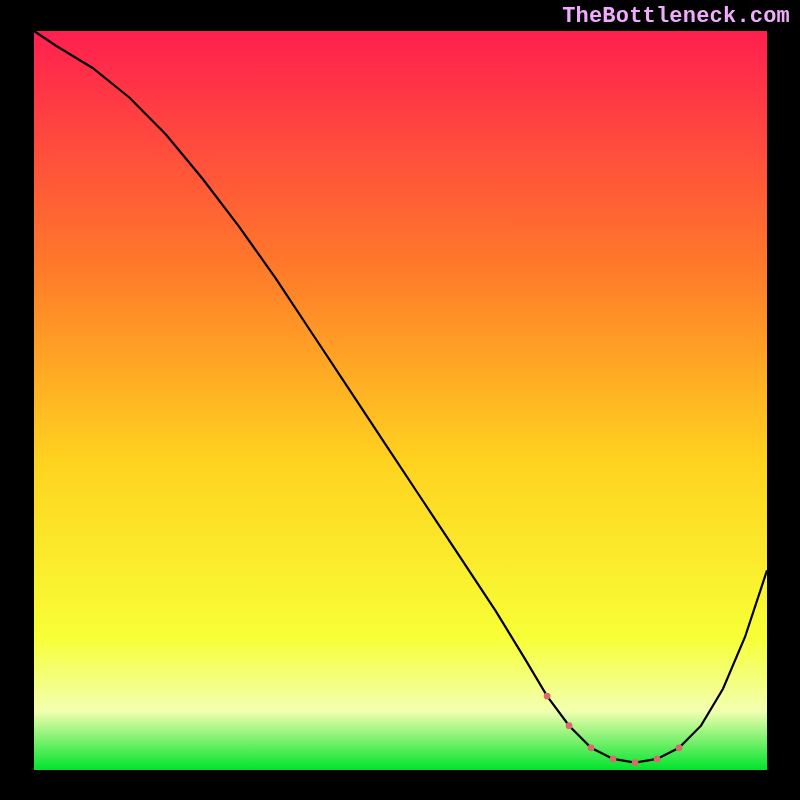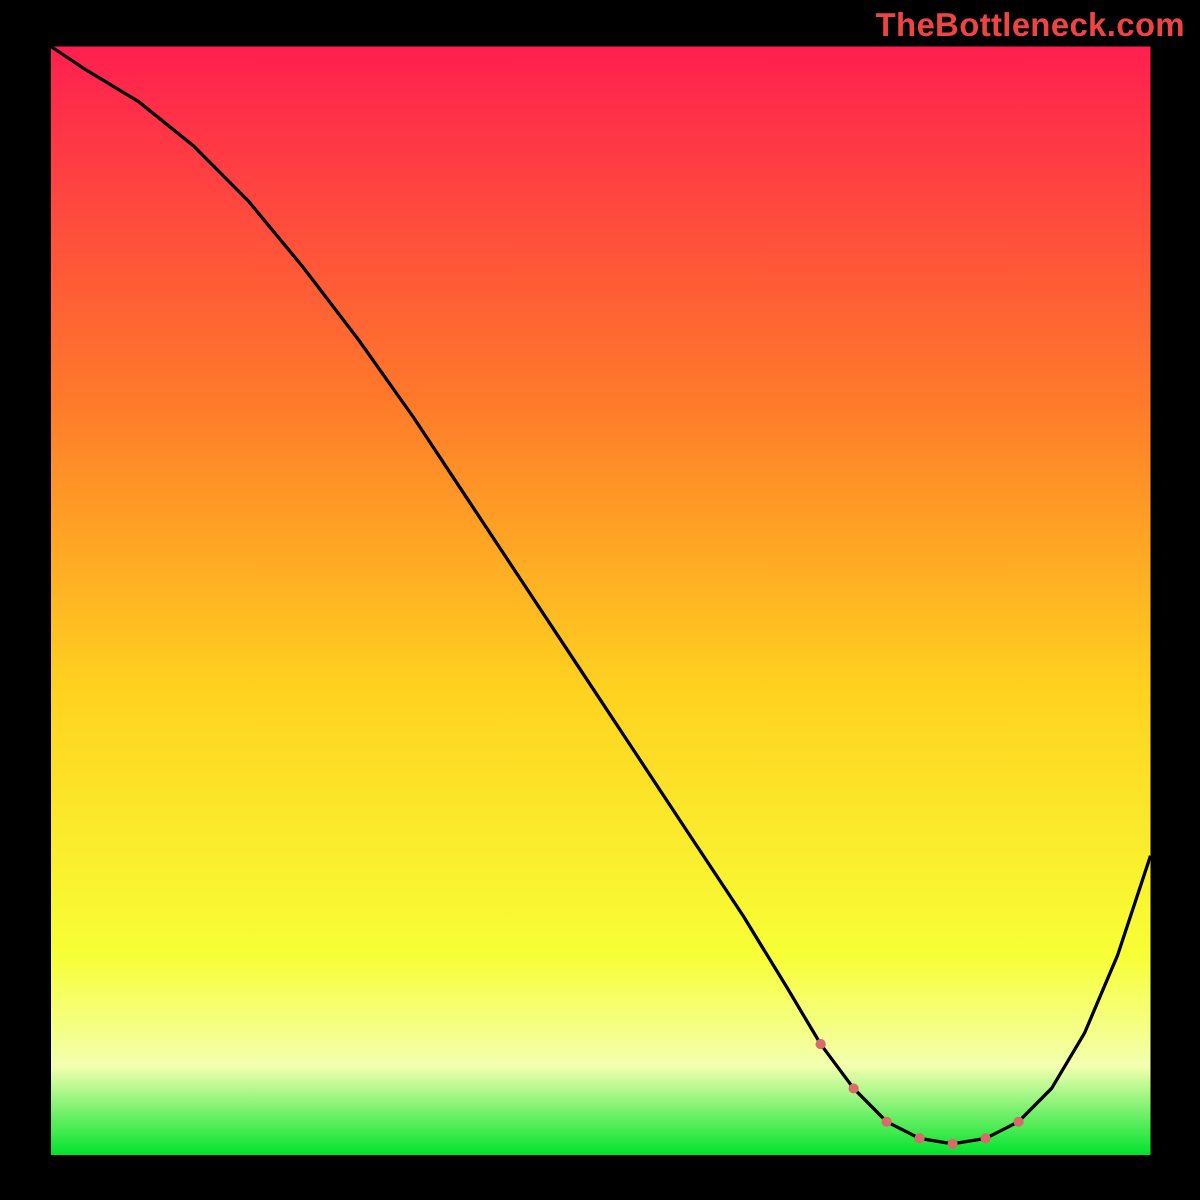--- a/index.html
+++ b/index.html
@@ -7,22 +7,22 @@
   .frame {
     position: relative;
     width: 800px;
     height: 800px;
     background: #000;
   }
   .watermark {
     position: absolute;
     top: 4px;
     right: 10px;
-    color: #ef4444;
-    font-family: Liberation Sans, sans-serif;
+    color: #f0abfc;
+    font-family: Liberation Mono, monospace;
     font-size: 22px;
     font-weight: bold;
     letter-spacing: 0.2px;
     z-index: 10;
   }
   svg.plot {
     position: absolute;
     left: 0; top: 0;
     width: 800px; height: 800px;
   }

